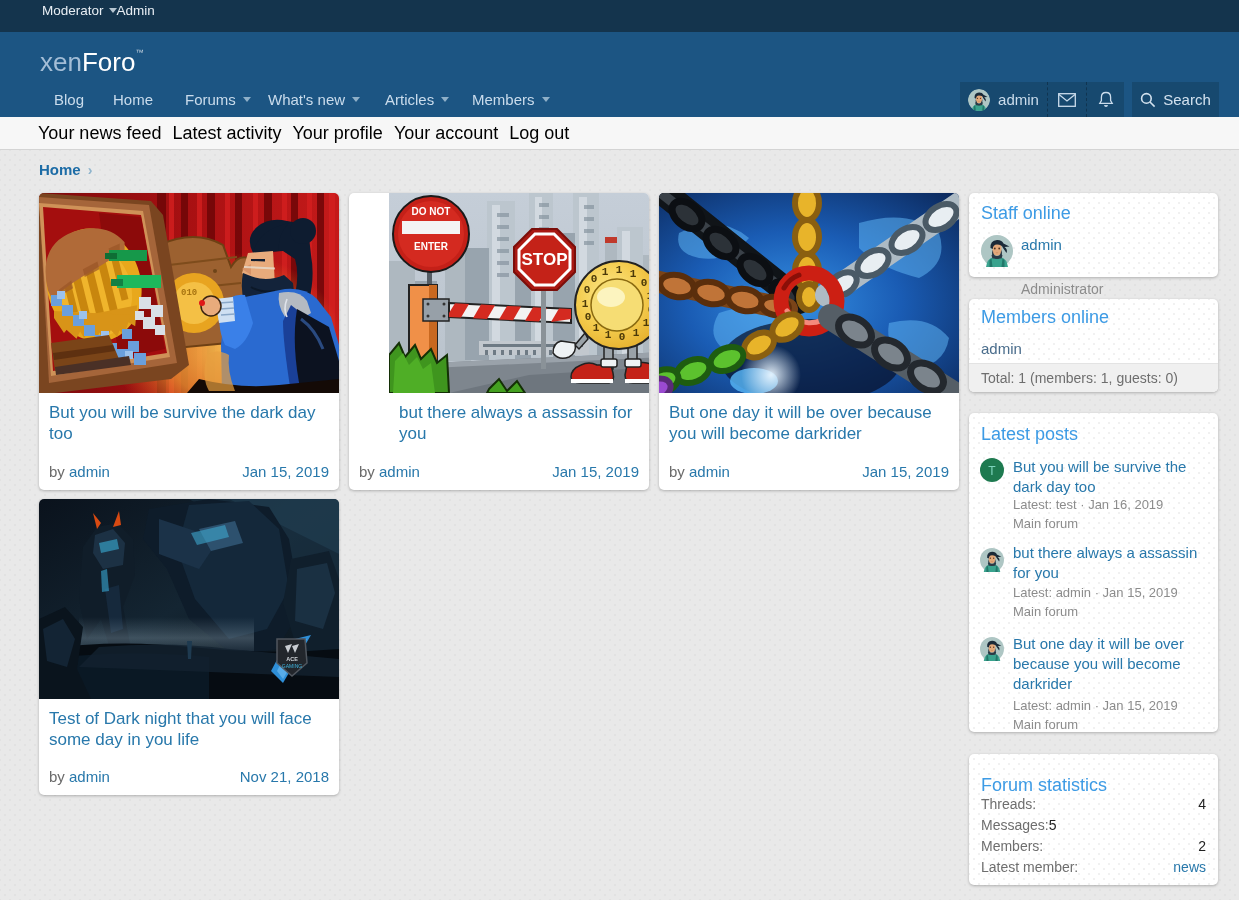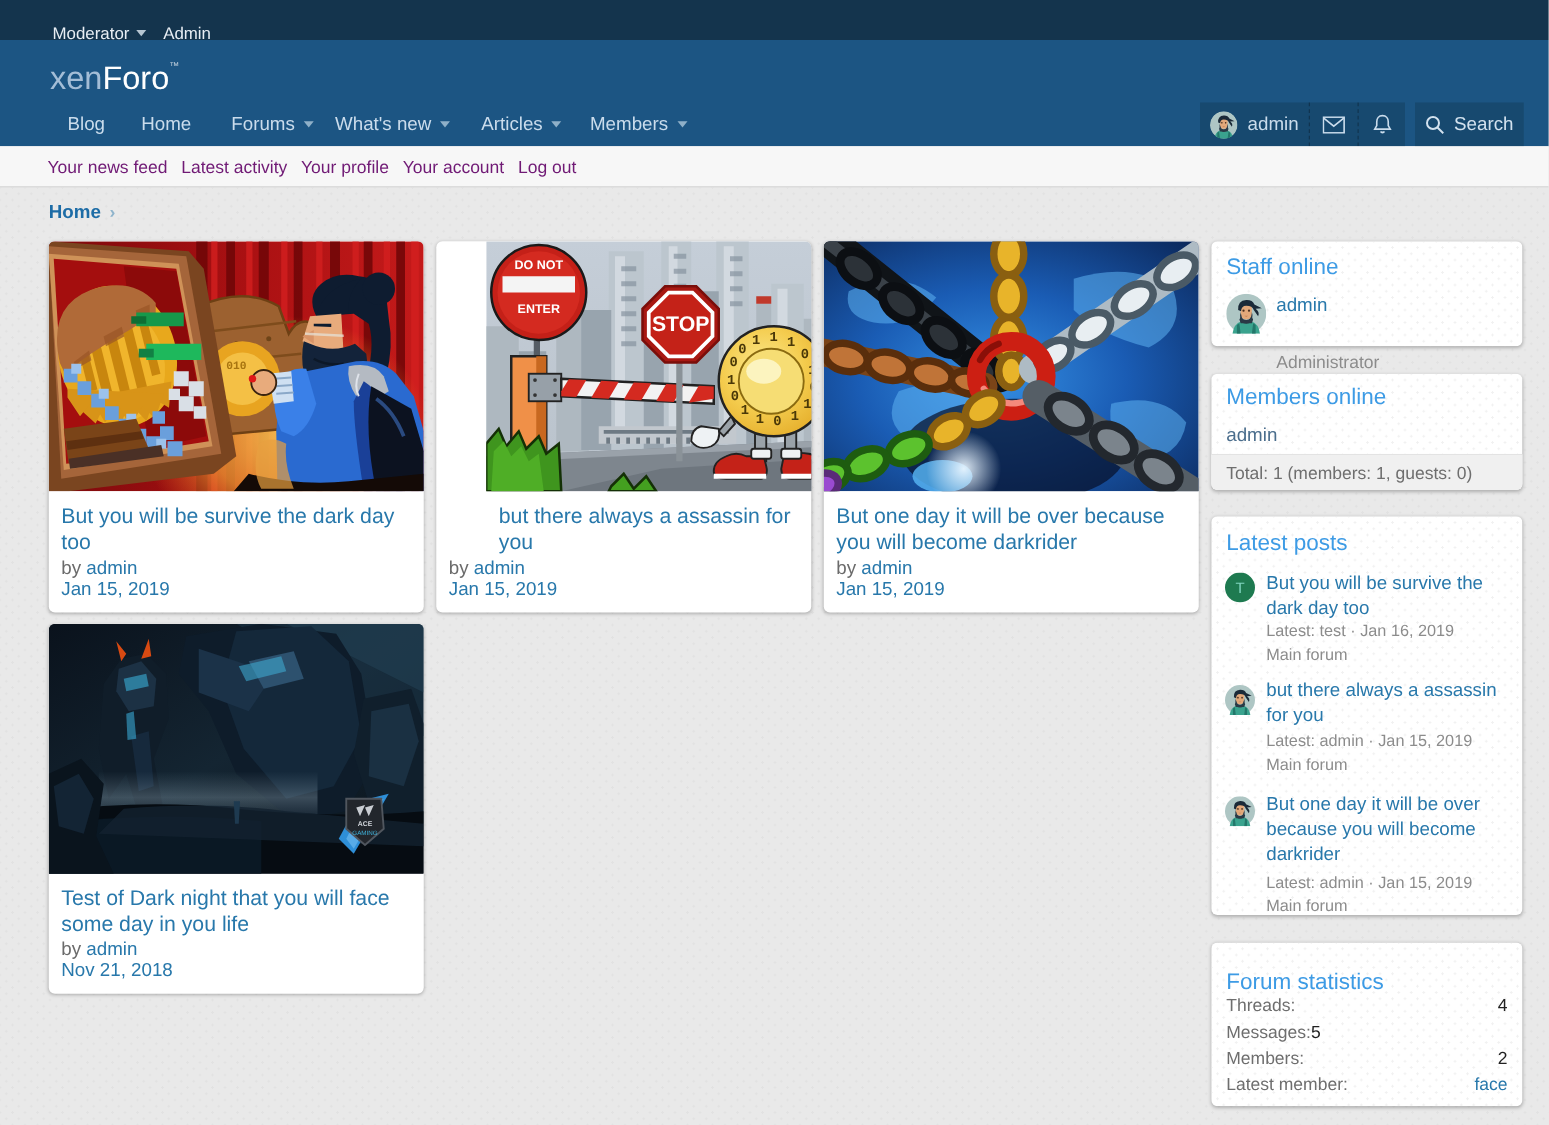--- a/index.html
+++ b/index.html
@@ -8,50 +8,50 @@
   font-family:"Liberation Sans", sans-serif;
   background-color:#e9e9e9;
   background-image: radial-gradient(#e2e2e2 1px, rgba(0,0,0,0) 1px), radial-gradient(#e2e2e2 1px, rgba(0,0,0,0) 1px);
   background-size:10px 10px;
   background-position:0 0, 5px 5px;
   position:relative;
 }
 a { text-decoration:none; }
 
 .staffbar { position:absolute; left:0; top:0; width:1239px; height:32px; background:#14344d; color:#e8eef4; font-size:13.5px; }
-.staffbar .inner { position:absolute; left:42px; top:16px; height:20px; display:flex; align-items:center; gap:14px; }
+.staffbar .inner { position:absolute; left:42px; top:0; height:20px; display:flex; align-items:center; }
 .staffbar a { color:#e8eef4; }
 .caret { display:inline-block; width:0; height:0; border-left:4px solid transparent; border-right:4px solid transparent; border-top:5px solid #b6c5d1; vertical-align:middle; margin-left:5px; }
 
 .header { position:absolute; left:0; top:32px; width:1239px; height:85px; background:#1c5583; }
 .logo { position:absolute; left:40px; top:15px; font-size:26px; letter-spacing:0px; color:#fff; }
 .logo .xen { color:#a3bdd6; }
 .logo .tm { font-size:8px; color:#c2d0dd; vertical-align:top; position:relative; top:1px; left:0px; }
 .navrow { position:absolute; left:0px; top:50px; height:35px; width:1239px;text-decoration:underline; }
 .navtabs { position:absolute; left:0; top:0; height:35px; width:700px; }
 .navtabs .tab { position:absolute; top:0; height:35px; display:flex; align-items:center; color:#cadcec; font-size:15px; }
 .navtabs .tab .caret { border-top-color:#8fb0c8; margin-left:7px; }
 .vistabs { position:absolute; right:115px; top:0; height:35px; display:flex; background:#17496f; }
 .vistab { height:35px; display:flex; align-items:center; justify-content:center; color:#cadcec; font-size:15px; border-left:1px dashed rgba(0,0,0,0.28); }
 .vistab:first-child { border-left:none; }
 .avatar22 { width:22px; height:22px; border-radius:50%; margin-right:8px; }
 .searchbtn { position:absolute; right:20px; top:0; width:87px; height:35px; background:#17496f; color:#d3e2ef; font-size:15px; display:flex; align-items:center; justify-content:center; gap:7px; }
 
 .subnav { position:absolute; left:0; top:117px; width:1239px; height:33px; background:#f7f7f7; border-bottom:1px solid #d4d4d4; }
 .subnav .inner { position:absolute; left:38px; top:0; height:32px; display:flex; align-items:center; gap:11px; }
-.subnav a { color:#701a75; font-size:14px; }
+.subnav a { color:#000000; font-size:18px; }
 
 .crumb { position:absolute; left:39px; top:161px; font-size:15px; }
 .crumb a { color:#1d6ca6; font-weight:bold; }
 .crumb .chev { color:#8fb4cc; font-weight:bold; margin-left:7px; font-size:14px; }
 
 .card { position:absolute; width:300px; background:#fff; border-radius:5px; box-shadow:0 1px 3px rgba(0,0,0,0.25); overflow:hidden; }
 .card .img { width:300px; height:200px; display:block; }
 .card .title { padding:9px 10px 0 10px; font-size:17px; line-height:21px; color:#2878ab; }
-.card .meta { position:absolute; left:0; bottom:0; width:100%; padding:0 10px 10px 10px; font-size:15px; color:#6b6b6b; display:flex; justify-content:space-between;flex-direction:column; }
+.card .meta { position:absolute; left:0; bottom:0; width:100%; padding:0 10px 10px 10px; font-size:15px; color:#6b6b6b; display:flex; justify-content:space-between; }
 .card .meta a { color:#2878ab; }
 
 .block { position:absolute; left:969px; width:249px; background:#fff;
   background-image: radial-gradient(#f1f1f1 1px, rgba(0,0,0,0) 1px), radial-gradient(#f1f1f1 1px, rgba(0,0,0,0) 1px);
   background-size:10px 10px; background-position:0 0, 5px 5px;
   border-radius:5px; box-shadow:0 1px 3px rgba(0,0,0,0.25); }
 .block h2 { font-size:18px; font-weight:normal; color:#3d9be5; padding:10px 12px 0 12px; }
 .gray { color:#8c8c8c; }
 .blue { color:#2878ab; }
 </style>
@@ -647,16 +647,16 @@
     <div style="display:flex; justify-content:flex-start;">
         <span>Messages:</span>
         <span style="color:#222;">5</span>
       </div>
     <div style="display:flex; justify-content:space-between;">
         <span>Members:</span>
         <span style="color:#222;">2</span>
       </div>
     <div style="display:flex; justify-content:space-between;">
         <span>Latest member:</span>
-        <a class="blue">face</a>
+        <a class="blue">news</a>
       </div>
   </div>
 </div>
 
 </body></html>

